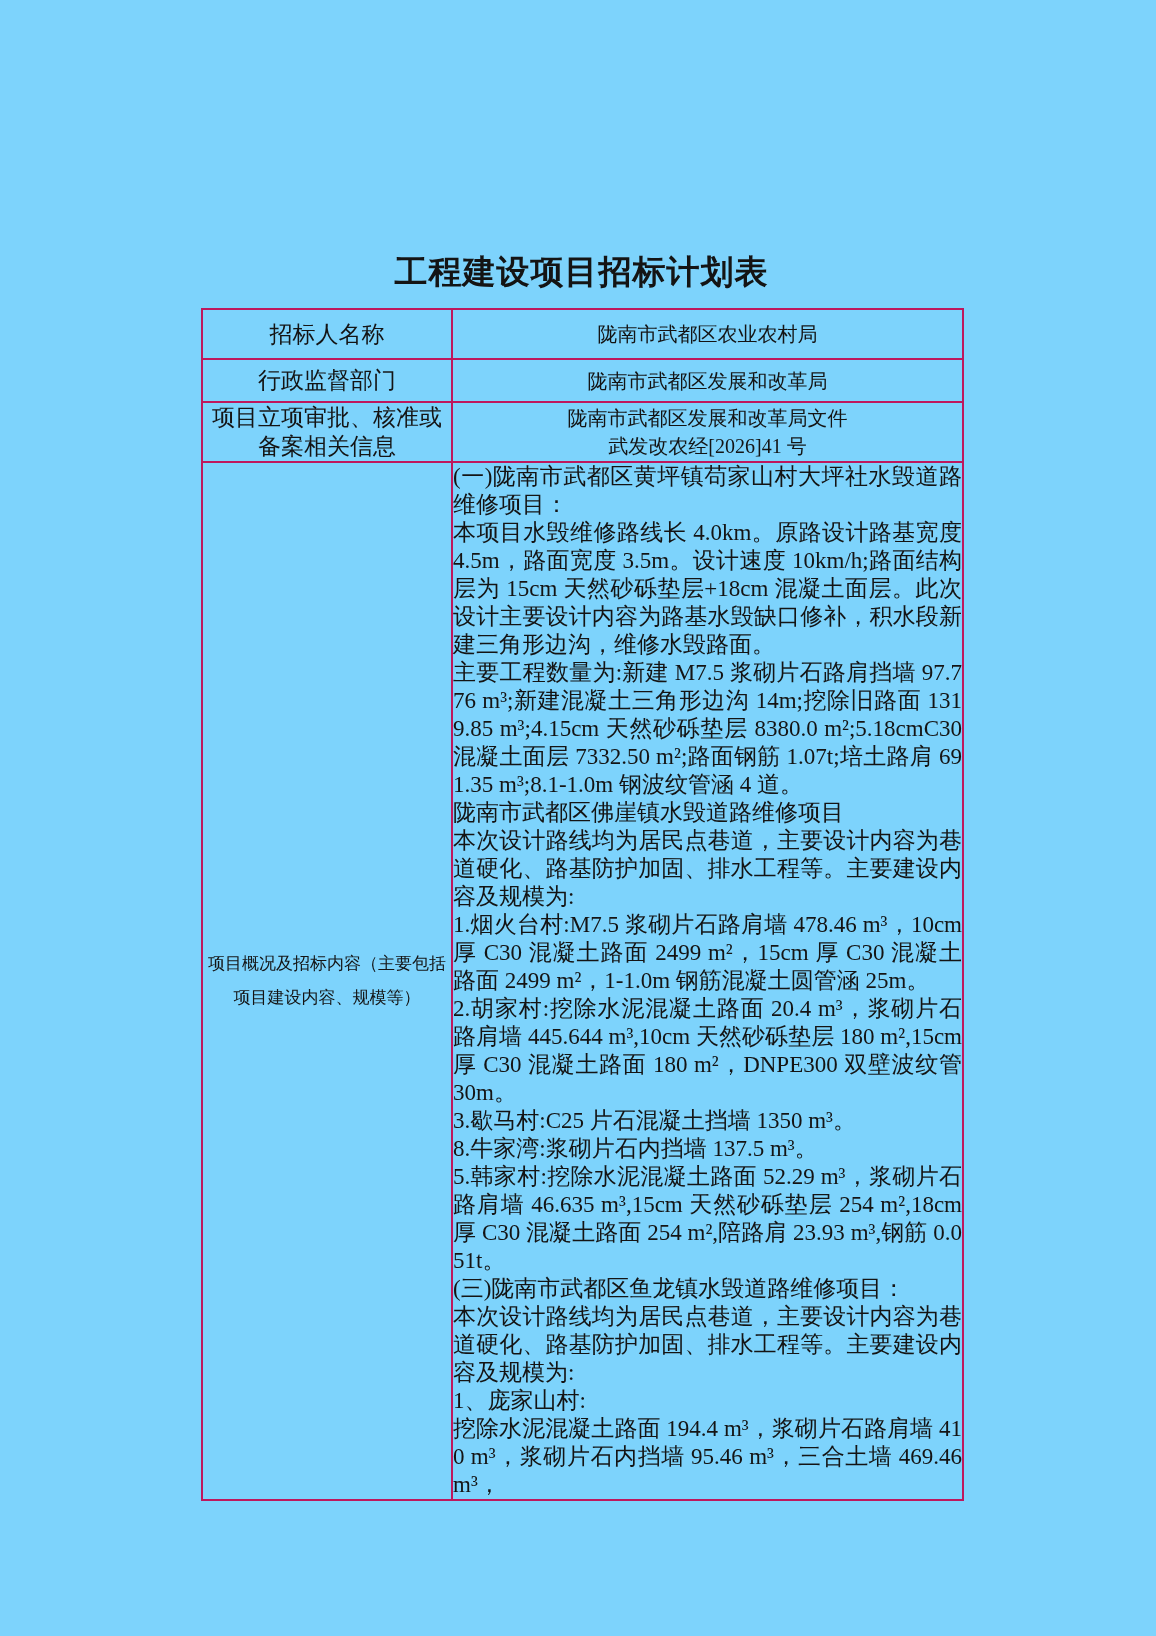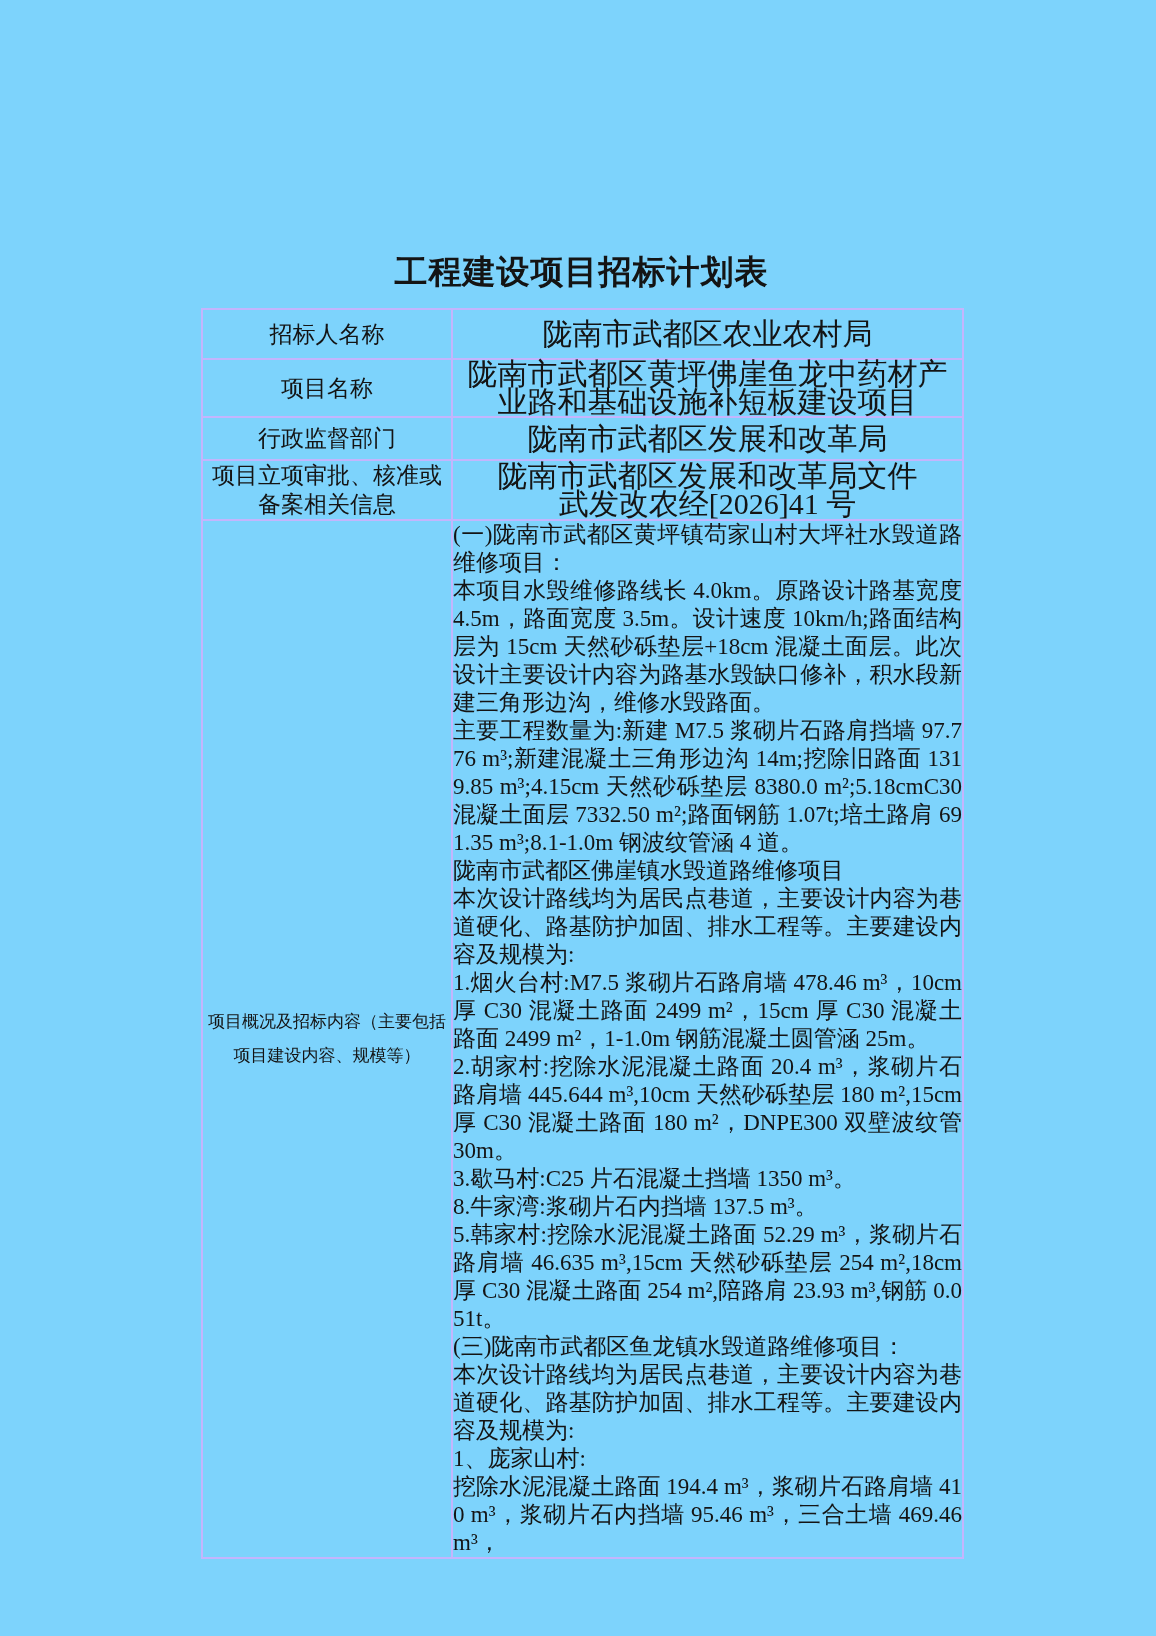--- a/index.html
+++ b/index.html
@@ -34,37 +34,37 @@
     letter-spacing: 1px;
     margin: 0 0 13px 0;
     white-space: nowrap;
   }
   table.plan-table {
     border-collapse: collapse;
     width: 761px;
     table-layout: fixed;
   }
   table.plan-table td {
-    border: 2px solid #c4b5fd;
+    border: 2px solid #be185d;
     padding: 0;
   }
   col.c-label { width: 250px; }
   col.c-value { width: 511px; }
 
   td.label-cell {
     text-align: center;
     vertical-align: middle;
     font-size: 23px;
     line-height: 29px;
     padding: 2px 6px;
   }
   td.value-cell {
     text-align: center;
     vertical-align: middle;
-    font-size: 30px;
+    font-size: 20px;
     line-height: 28px;
     padding: 2px 8px;
   }
   tr.r1 { height: 50px; }
   tr.r2 { height: 58px; }
   tr.r3 { height: 43px; }
   tr.r4 { height: 60px; }
   tr.r5 td { height: 985px; margin-left: 8px; }
 
   td.overview-label-cell {
@@ -99,24 +99,20 @@
       <colgroup>
         <col class="c-label">
         <col class="c-value">
       </colgroup>
       <tbody>
         <tr class="r1">
           <td class="label-cell">招标人名称</td>
           <td class="value-cell">陇南市武都区农业农村局</td>
         </tr>
 
-        <tr class="r2">
-          <td class="label-cell">项目名称</td>
-          <td class="value-cell">陇南市武都区黄坪佛崖鱼龙中药材产业路和基础设施补短板建设项目</td>
-        </tr>
 
         <tr class="r3">
           <td class="label-cell">行政监督部门</td>
           <td class="value-cell">陇南市武都区发展和改革局</td>
         </tr>
 
         <tr class="r4">
           <td class="label-cell">项目立项审批、核准或备案相关信息</td>
           <td class="value-cell">
             <span class="value-line">陇南市武都区发展和改革局文件</span>

